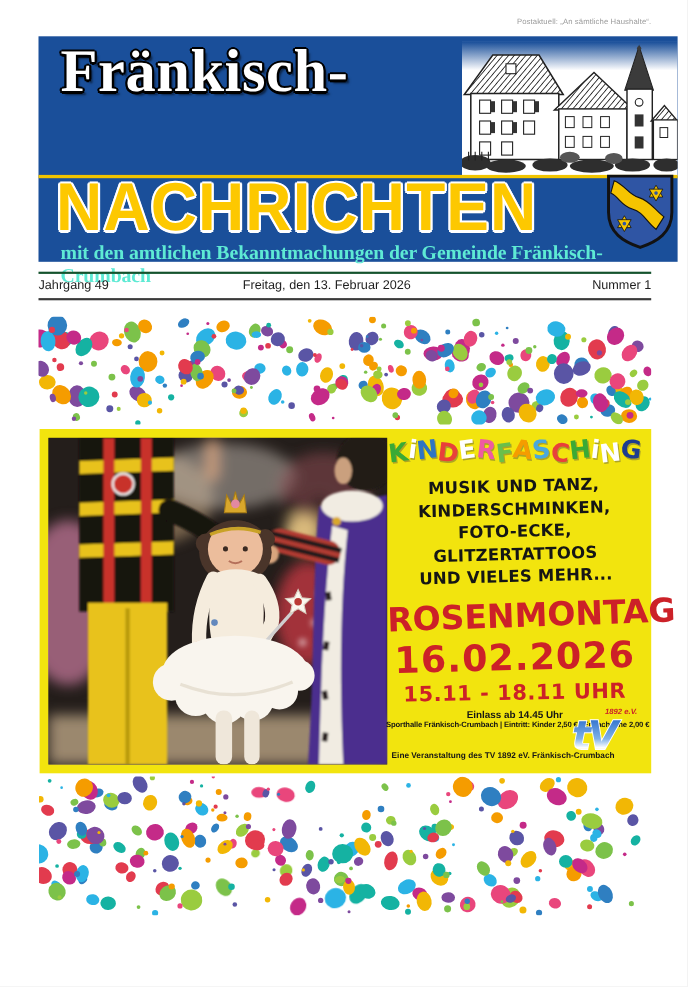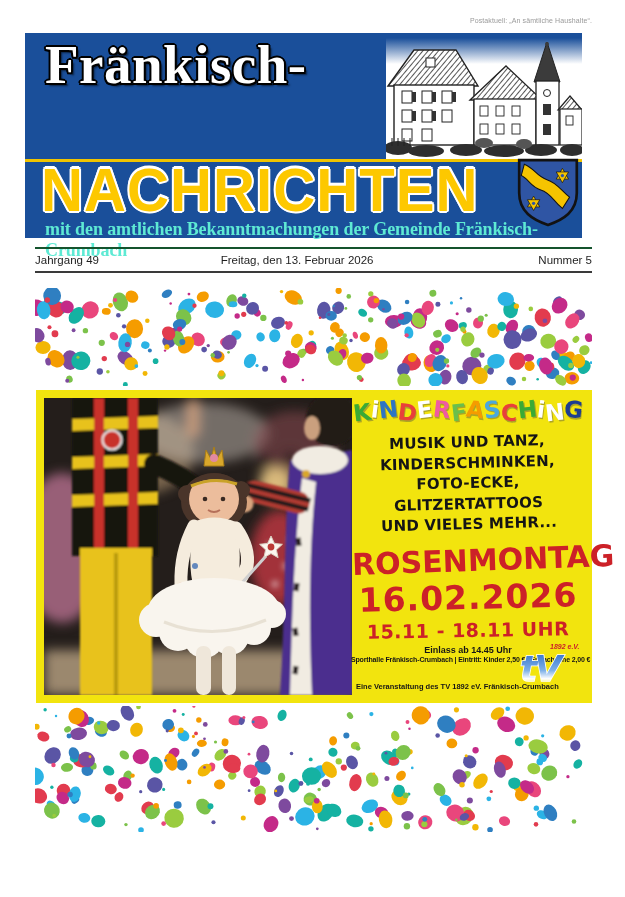--- a/index.html
+++ b/index.html
@@ -3,21 +3,21 @@
 <meta charset="utf-8">
 <style>
   html,body{margin:0;padding:0;background:#e9e9e9;}
   .page{position:relative;width:625px;height:897px;background:#fff;margin:0 auto;
         font-family:"Liberation Sans",sans-serif;overflow:hidden;}
 
   
   .postaktuell{position:absolute;top:17px;right:33px;font-size:7px;color:#9a9a9a;letter-spacing:.1px;}
 
   
-  .masthead{position:absolute;left:25px;top:33px;width:557px;height:205px;background:#1a4f9a;}
+  .masthead{position:absolute;left:35px;top:33px;width:557px;height:205px;background:#1a4f9a;padding-left:24px;}
   .mast-title{position:absolute;left:20px;top:4px;font-family:"Liberation Serif",serif;font-weight:bold;
       font-size:55px;line-height:56px;color:#fff;letter-spacing:.5px;
       text-shadow:-2px 0 #000,2px 0 #000,0 -2px #000,0 2px #000,-1.5px -1.5px #000,1.5px -1.5px #000,-1.5px 1.5px #000,1.5px 1.5px #000,3px 3px 2px rgba(0,0,0,.55);}
   .building{position:absolute;right:0;top:5px;width:196px;height:122px;}
   .gold-rule{position:absolute;left:0;top:126px;width:100%;height:3px;background:#f0c400;}
   .banner{position:absolute;left:16px;top:129px;width:470px;height:54px;display:flex;align-items:center;
       font-weight:bold;font-size:57px;letter-spacing:1px;color:#fdc800;transform:scale(1.02,1.08);transform-origin:left center;
       text-shadow:-2px 0 #fff,2px 0 #fff,0 -2px #fff,0 2px #fff,-1.5px -1.5px #fff,1.5px -1.5px #fff,-1.5px 1.5px #fff,1.5px 1.5px #fff;}
   .coat{position:absolute;right:2px;top:123px;width:64px;height:72px;}
   .mast-sub{position:absolute;left:20px;top:186px;font-family:"Liberation Serif",serif;font-weight:bold;
@@ -164,21 +164,21 @@
           <circle cx="17" cy="46" r="1.6" fill="#2f55a4"></circle>
       </svg>
     </div>
 
     <div class="mast-sub">mit den amtlichen Bekanntmachungen der Gemeinde Fränkisch-Crumbach</div>
   </div>
 
   <div class="issuebar">
     <span>Jahrgang 49</span>
     <span class="mid">Freitag, den 13. Februar 2026</span>
-    <span class="right">Nummer 5</span>
+    <span class="right">Nummer 1</span>
   </div>
 
   <div class="confetti c-top">
     <svg id="confetti-top" viewBox="0 0 557 98" preserveAspectRatio="none">
         <ellipse cx="34.51074946904555" cy="91.06325321113691" rx="3.5760808954946697" ry="3.1816699689065278" fill="#7cc24a" transform="rotate(73.0 34.51074946904555 91.06325321113691)"></ellipse>
         <ellipse cx="133.63832855573855" cy="53.703318268293515" rx="6.530512111377902" ry="5.87058183490129" fill="#5a55a5" transform="rotate(28.1 133.63832855573855 53.703318268293515)"></ellipse>
         <ellipse cx="288.75021796207875" cy="22.287506341794504" rx="8.466584262670949" ry="6.691883029513084" fill="#5a55a5" transform="rotate(96.3 288.75021796207875 22.287506341794504)"></ellipse>
         <ellipse cx="544.7159801963717" cy="26.732463013567035" rx="5.426146613550372" ry="5.118667931171736" fill="#7e4a9e" transform="rotate(25.9 544.7159801963717 26.732463013567035)"></ellipse>
         <ellipse cx="162.05982569721527" cy="53.22490626396612" rx="4.505186195950955" ry="4.093241469470283" fill="#e9467c" transform="rotate(164.3 162.05982569721527 53.22490626396612)"></ellipse>
         <ellipse cx="346.24503248464316" cy="64.88401806163603" rx="7.099119861843064" ry="6.884704513781551" fill="#9acc3f" transform="rotate(165.8 346.24503248464316 64.88401806163603)"></ellipse>

